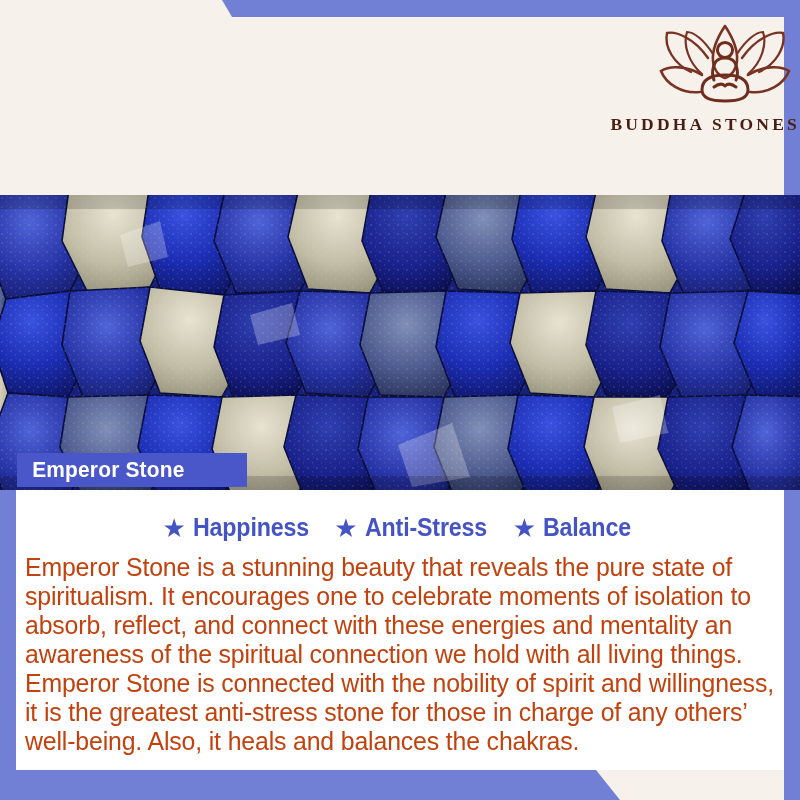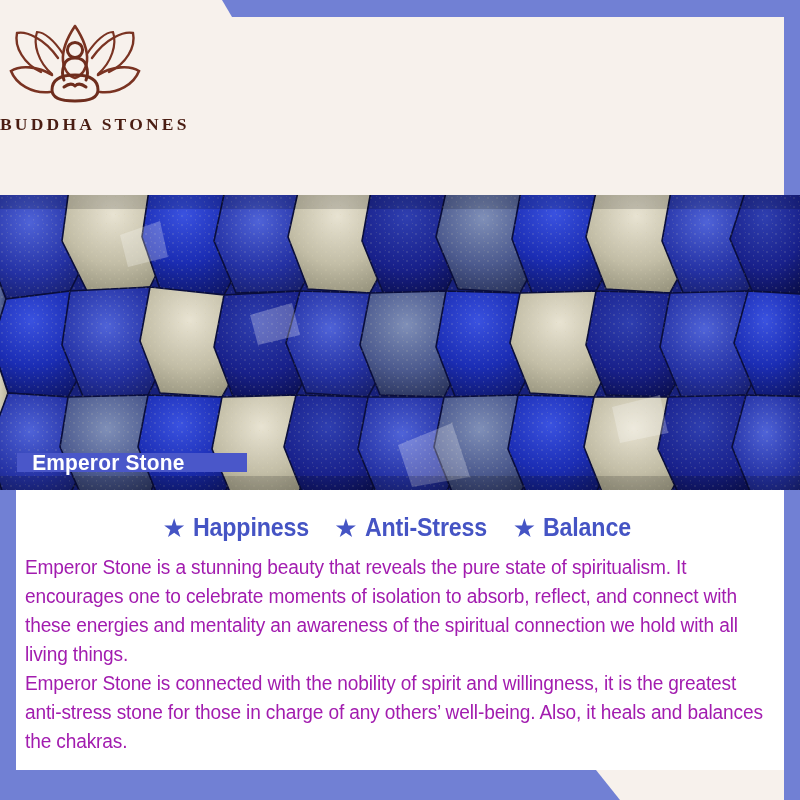--- a/index.html
+++ b/index.html
@@ -20,21 +20,21 @@
   .band-right{top:0;right:0;width:16px;height:800px;}
   .band-left{left:0;top:488px;width:16px;height:312px;}
   .band-bottom{
     left:0;bottom:0;width:620px;height:30px;
     clip-path:polygon(0 0, 596px 0, 620px 30px, 0 30px);
   }
 
   
   .logo{
     position:absolute;top:18px;left:0;width:800px;
-    display:flex;flex-direction:column;align-items:flex-start;
+    display:flex;flex-direction:column;align-items:flex-end;
   }
   .logo-mark{width:150px;height:92px;display:block;}
   .logo-word{
     margin-top:4px;
     font-family:"Liberation Serif", serif;
     font-size:17.5px;font-weight:700;letter-spacing:3.2px;
     color:#4a1d12;white-space:nowrap;
   }
 
   
@@ -52,21 +52,21 @@
 
   
   .photo{
     position:absolute;top:195px;left:0;width:800px;height:295px;
     overflow:hidden;background:#1a1f7a;
   }
   .photo svg{display:block;width:800px;height:295px;}
 
   
   .stone-label{
-    position:absolute;top:453px;left:17px;width:230px;height:19px;
+    position:absolute;top:453px;left:17px;width:230px;height:34px;
     background:#4a57c9;
     display:flex;align-items:center;
   }
   .stone-label span{
     color:#ffffff;font-size:22px;font-weight:700;
     padding-left:16px;letter-spacing:0.2px;white-space:nowrap;
     transform:scaleX(0.95);transform-origin:left center;
   }
 
   
@@ -83,21 +83,21 @@
   .benefit{display:flex;align-items:center;gap:7px;white-space:nowrap;}
   .benefit .star{color:#4554c4;font-size:26px;line-height:1;}
   .benefit .blabel{
     color:#4554c4;font-size:25px;font-weight:700;letter-spacing:-0.2px;
     transform:scaleX(0.93);transform-origin:left center;
   }
 
   
   .body-copy{
     position:absolute;top:63px;left:9px;width:752px;
-    color:#a21caf;font-size:20px;line-height:29px;
+    color:#c2410c;font-size:26px;line-height:29px;
     letter-spacing:-0.15px;
   }
   .body-copy p{margin:0;}
   .body-copy p + p{margin-top:0;}
   .body-copy .squeeze{display:block;transform:scaleX(0.955);transform-origin:left top;width:104.7%;}
 </style>
 </head>
 <body>
 
 <div class="page">

